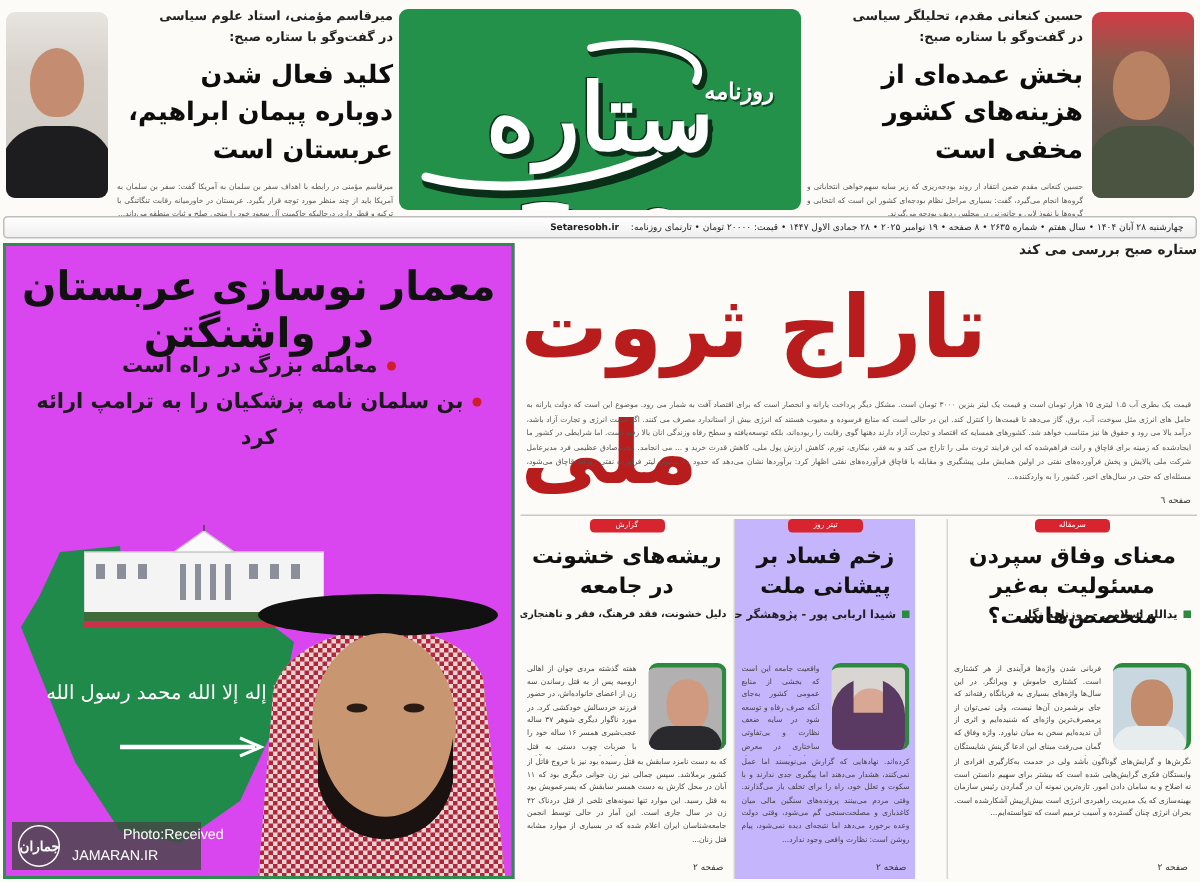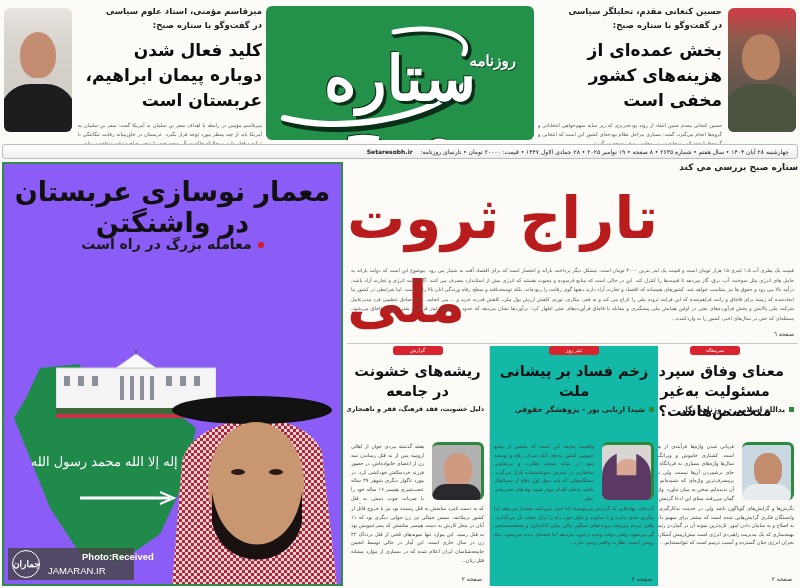--- a/index.html
+++ b/index.html
@@ -36,52 +36,52 @@
   .side-page { font-size: 6px; color: #333; margin-top: 3px; text-align: right; }
 
   
   .datebar { position: absolute; left: 2px; top: 144px; width: 796px; height: 15px;
     border: 1px solid #bdbdbd; border-radius: 3px; background: linear-gradient(#ffffff,#efefef);
     font-size: 6px; color: #222; line-height: 13px; padding: 0 8px; direction: rtl; white-space: nowrap; overflow: hidden; }
   .datebar .site { font-weight: bold; margin-right: 6px; direction: ltr; unicode-bidi: embed; }
 
   
   .saudi { position: absolute; left: 2px; top: 162px; width: 341px; height: 424px;
-    border: 2px solid #2f8b4e; background: #8b5cf6; overflow: hidden; }
+    border: 2px solid #2f8b4e; background: #d946ef; overflow: hidden; }
   .saudi-title { position: absolute; top: 12px; left: 0; right: 0; text-align: center;
     font-size: 27px; font-weight: bold; color: #111; letter-spacing: -0.5px; }
   .saudi-bullets { position: absolute; top: 68px; left: 10px; right: 10px; }
   .saudi-bullet { font-size: 14px; font-weight: bold; text-align: center; line-height: 24px; color: #1a1a1a; }
   .saudi-bullet .dot { display: inline-block; width: 6px; height: 6px; background: #d11c2a; border-radius: 50%;
     margin-left: 6px; vertical-align: middle; }
 
   .art { position: absolute; left: 0; top: 138px; width: 337px; height: 284px; }
   .map { position: absolute; left: 6px; top: 56px; width: 190px; height: 210px; }
   .whitehouse { position: absolute; left: 52px; top: 48px; width: 160px; height: 72px; }
   .mbs { position: absolute; left: 148px; top: 70px; width: 190px; height: 214px; }
   .watermark { position: absolute; left: 4px; bottom: 6px; width: 126px; height: 32px;
     background: rgba(70,70,70,0.82); color: #fff; font-family: "Liberation Sans", sans-serif; direction: ltr; }
   .watermark .wm-icon { position: absolute; left: 4px; top: 2px; width: 28px; height: 28px; border: 1.5px solid #fff; border-radius: 50%;
     font-size: 9px; line-height: 26px; font-weight: bold; }
-  .watermark .wm-l1 { position: absolute; left: 40px; top: 3px; font-size: 9.5px; font-weight: bold; padding-left: 34px; }
+  .watermark .wm-l1 { position: absolute; left: 40px; top: 3px; font-size: 9.5px; font-weight: normal; padding-left: 34px; }
   .watermark .wm-l2 { position: absolute; left: 40px; top: 17px; font-size: 9.5px; }
 
   
   .main { position: absolute; left: 347px; top: 162px; width: 451px; height: 180px; direction: rtl; }
   .kicker { position: absolute; top: 0; left: 0; right: 0; font-size: 9px; font-weight: bold; color: #222; }
   .main-headline { position: absolute; top: 14px; left: 0; right: 4px; text-align: left;
     font-family: "DejaVu Sans", sans-serif; font-size: 58px; font-weight: bold; color: #b91c1c; letter-spacing: -2px; line-height: 84px; }
   .main-body { position: absolute; top: 104px; left: 4px; right: 4px; font-size: 5px; line-height: 9.5px; color: #555; text-align: justify; }
   .main-page { position: absolute; top: 168px; right: 4px; font-size: 6px; color: #333; }
   .hr-main { position: absolute; left: 347px; top: 343px; width: 451px; height: 1px; background: #c8c8c8; }
 
   
   .col { position: absolute; top: 346px; height: 240px; direction: rtl; overflow: hidden; }
   .col.c1 { left: 632px; width: 166px; }
-  .col.c2 { left: 490px; width: 168px; background: #14b8a6; }
+  .col.c2 { left: 490px; width: 120px; background: #c4b5fd; }
   .col.c3 { left: 347px; width: 141px; }
   .col-sep { position: absolute; top: 346px; width: 1px; height: 240px; background: #d5d5d5; }
   .tag { position: absolute; top: 0; left: 50%; transform: translateX(-50%); width: 50px; height: 9px;
     background: #d8242f; border-radius: 3px; color: #fff; font-size: 5px; text-align: center; line-height: 9px; }
   .col-headline { position: absolute; top: 15px; left: 2px; right: 2px; text-align: center; font-size: 14.5px;
     font-weight: bold; line-height: 20px; color: #111; letter-spacing: -0.3px; }
   .col-author { position: absolute; top: 59px; left: 2px; right: 4px; font-size: 7.5px; font-weight: bold; color: #222; text-align: right; white-space: nowrap; }
   .col-author .sq { display: inline-block; width: 5px; height: 5px; background: #2b8a3e; margin-left: 4px; vertical-align: middle; }
   .col-photo { position: absolute; top: 96px; width: 52px; height: 58px; border-radius: 6px; overflow: hidden; border-right: 3px solid #2b8a3e; border-top: 3px solid #2b8a3e; }
   .col.c1 .col-photo { right: 4px; background: #c9d7e0; }
@@ -143,20 +143,21 @@
 
   <div class="datebar">
     <span>چهارشنبه ۲۸ آبان ۱۴۰۴ • سال هفتم • شماره ۲۶۳۵ • ۸ صفحه • ۱۹ نوامبر ۲۰۲۵ • ۲۸ جمادی الاول ۱۴۴۷ • قیمت: ۲۰۰۰۰ تومان • تارنمای روزنامه:</span>
     <span class="site">Setaresobh.ir</span>
   </div>
 
   <div class="saudi">
     <div class="saudi-title">معمار نوسازی عربستان در واشنگتن</div>
     <div class="saudi-bullets">
       <div class="saudi-bullet"><span class="dot"></span><span>معامله بزرگ در راه است</span></div>
+      <div class="saudi-bullet"><span class="dot"></span><span>بن سلمان نامه پزشکیان را به ترامپ ارائه کرد</span></div>
     </div>
 
     <div class="art">
 
       <svg class="map" viewBox="0 0 190 210">
         <path d="M30 10 L70 6 L72 30 L150 42 L186 70 L176 120 L150 176 L110 204 L70 196 L40 150 L20 100 L4 60 L16 40 Z" fill="#1f8a4a"></path>
         <text x="100" y="108" fill="#fff" font-size="13" font-family="DejaVu Serif, serif" text-anchor="middle">لا إله إلا الله محمد رسول الله</text>
         <path d="M70 140 L160 140" stroke="#fff" stroke-width="3"></path>
         <path d="M150 134 L164 140 L150 146" stroke="#fff" stroke-width="2" fill="none"></path>
       </svg>

